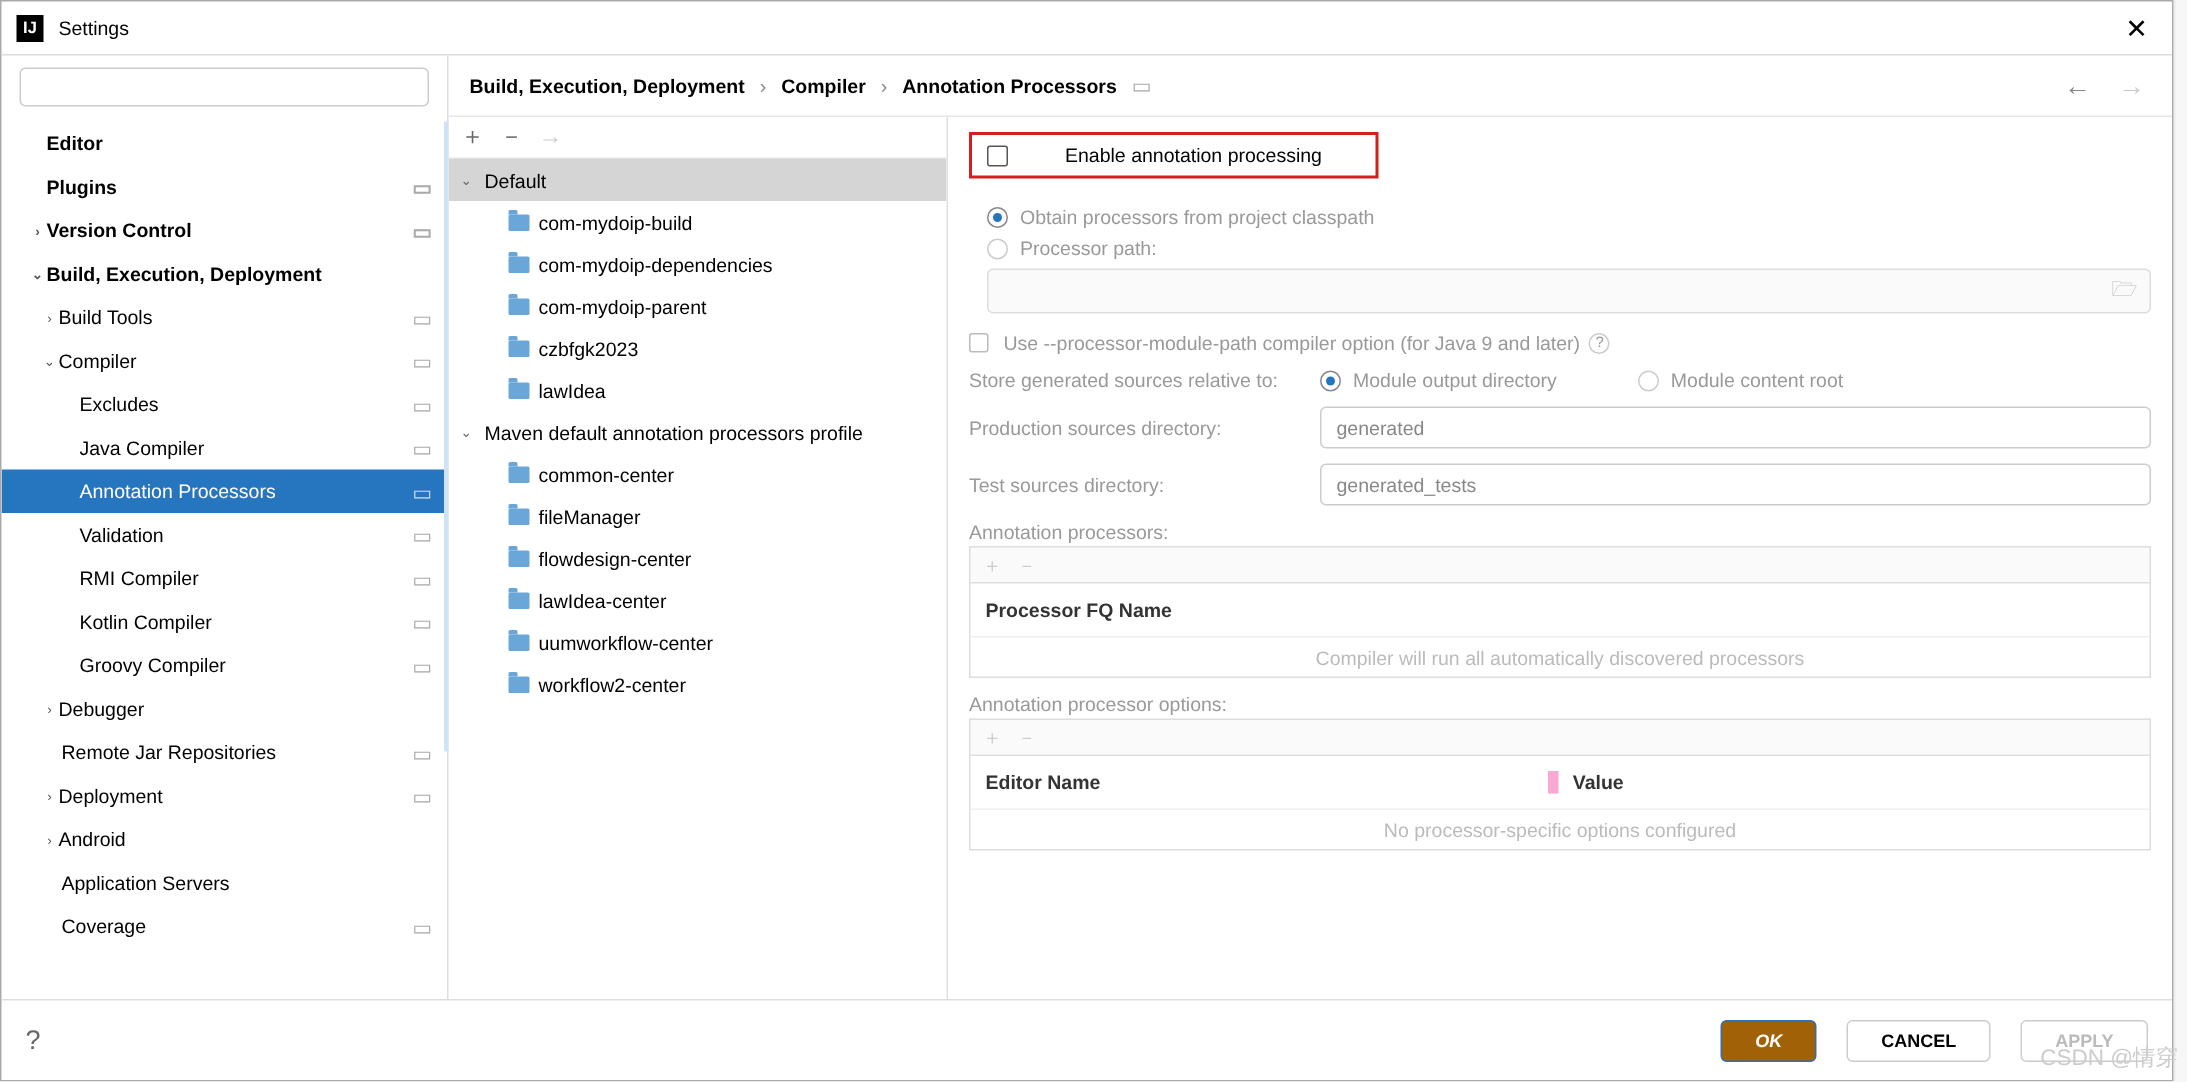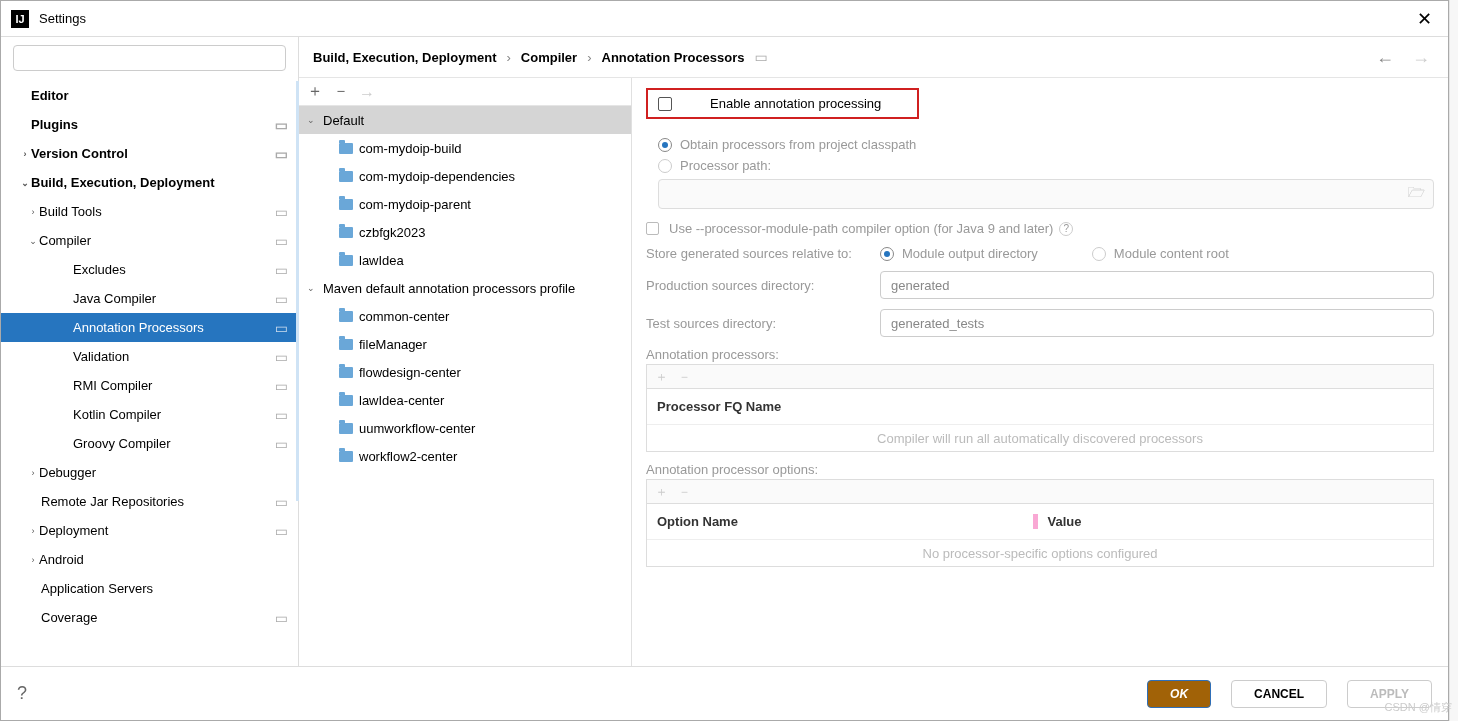--- a/index.html
+++ b/index.html
@@ -14,21 +14,21 @@
 .search-wrap { padding: 8px 12px 6px; }
 .search { width: 100%; height: 26px; border: 1px solid #ccc; border-radius: 4px; padding: 0 8px 0 26px; background: #fff; position: relative; }
 .search-icon-pos { position: absolute; left: 20px; top: 14px; color: #999; pointer-events: none; font-size: 12px; }
 .sidebar-list { flex: 1; overflow-y: auto; padding-top: 4px; }
 .side-item { height: 29px; display: flex; align-items: center; cursor: pointer; position: relative; padding-right: 10px; }
 .side-item.bold { font-weight: bold; }
 .side-item .chev { width: 12px; text-align: center; color: #555; font-size: 9px; margin-left: 4px;}
 .side-item .lbl { flex: 1; white-space: nowrap; }
 .side-item.ind0 { padding-left: 30px; }
 .side-item.ind1 { padding-left: 40px; }
-.side-item.ind2 { padding-left: 72px; }
+.side-item.ind2 { padding-left: 52px; }
 .side-item.chevitem.ind0 { padding-left: 14px; }
 .side-item.chevitem.ind1 { padding-left: 22px; }
 .side-item.active { background: #2675bf; color: #fff; }
 .side-item .dots { color: #aaa; font-size: 14px; }
 .side-item.active .dots { color: #cde; }
 .side-accent { position: absolute; left: 295px; top: 44px; width: 3px; height: 420px; background: #cfe3f5; }
 .content { flex: 1; display: flex; flex-direction: column; overflow: hidden; }
 .breadcrumb-row { height: 40px; display: flex; align-items: center; padding: 0 14px; gap: 10px; }
 .breadcrumb-row .crumb { font-weight: bold; }
 .breadcrumb-row .sep { color: #888; }
@@ -58,32 +58,32 @@
 .opt-row { display: flex; align-items: center; margin: 6px 0 6px 12px; }
 .path-input { margin: 4px 0 12px 12px; height: 30px; border: 1px solid #ddd; border-radius: 4px; display: flex; align-items: center; padding: 0 8px; justify-content: flex-end; color: #bbb; background: #fafafa;}
 .form-row { display: flex; align-items: center; margin: 10px 0; gap: 24px; }
 .form-row .flabel { width: 210px; }
 .text-input { flex: 1; height: 28px; border: 1px solid #ccc; border-radius: 4px; padding: 0 10px; color: #888; background: #fff; display: flex; align-items: center; }
 .section-label { margin-top: 10px; margin-bottom: 2px; }
 .mini-toolbar { height: 24px; border: 1px solid #ddd; border-bottom: none; display: flex; align-items: center; padding: 0 8px; gap: 10px; color: #ccc; background: #fafafa;}
 .table-box { border: 1px solid #ddd; }
 .table-header { height: 36px; display: flex; align-items: center; padding: 0 10px; font-weight: bold; color: #333; border-bottom: 1px solid #eee; }
 .table-header .col1 { flex: 1; }
-.table-header .col2 { flex: 1; border-left: 5px solid #f9a8d4; padding-left: 10px; }
+.table-header .col2 { flex: 1; border-left: 7px solid #f9a8d4; padding-left: 10px; }
 .table-empty { height: 26px; display: flex; align-items: center; justify-content: center; color: #bbb; font-style: normal; }
 .radio-inline { display: inline-flex; align-items: center; margin-right: 30px; }
 .footer { height: 54px; border-top: 1px solid #ddd; display: flex; align-items: center; padding: 0 16px; gap: 20px; }
 .footer .help { font-size: 18px; color: #666; }
 .footer .spacer { flex: 1; }
 .btn { height: 28px; padding: 0 22px; border-radius: 4px; border: 1px solid #ccc; background: #fff; cursor: pointer; font-weight: bold; font-size: 12px; }
 .btn.primary { background: #a16207; border-color: #2f6fb8; color: #fff; font-style: italic; }
 .btn.disabled { color: #bbb; }
 .open-icon { font-size: 14px; }
 .q-circle { display:inline-flex; width:14px; height:14px; border:1px solid #ccc; border-radius:50%; align-items:center; justify-content:center; font-size:10px; margin-left:6px;}
-.watermark { position: fixed; right: 6px; bottom: 6px; color: #ccc; font-size: 11px; pointer-events: none; }
+.watermark { position: fixed; right: 6px; bottom: 6px; color: #ccc; font-size: 15px; pointer-events: none; }
 .cutoff-right { position: fixed; right: 0; top: 0; width: 9px; height: 721px; background: #f7f7f7; border-left: 1px solid #e5e5e5;}
 </style>
 </head>
 <body>
 
 <div class="window">
   <div class="titlebar">
     <div class="app-icon">IJ</div>
     <div class="title-text">Settings</div>
     <div class="close-x">✕</div>
@@ -317,21 +317,21 @@
             <div class="table-empty">Compiler will run all automatically discovered processors</div>
           </div>
 
           <div class="section-label">Annotation processor options:</div>
           <div class="mini-toolbar">
             <span>＋</span>
             <span>－</span>
           </div>
           <div class="table-box">
             <div class="table-header">
-              <div class="col1">Option Name</div>
+              <div class="col1">Editor Name</div>
               <div class="col2">Value</div>
             </div>
             <div class="table-empty">No processor-specific options configured</div>
           </div>
         </div>
       </div>
     </div>
   </div>
 
   <div class="footer">

